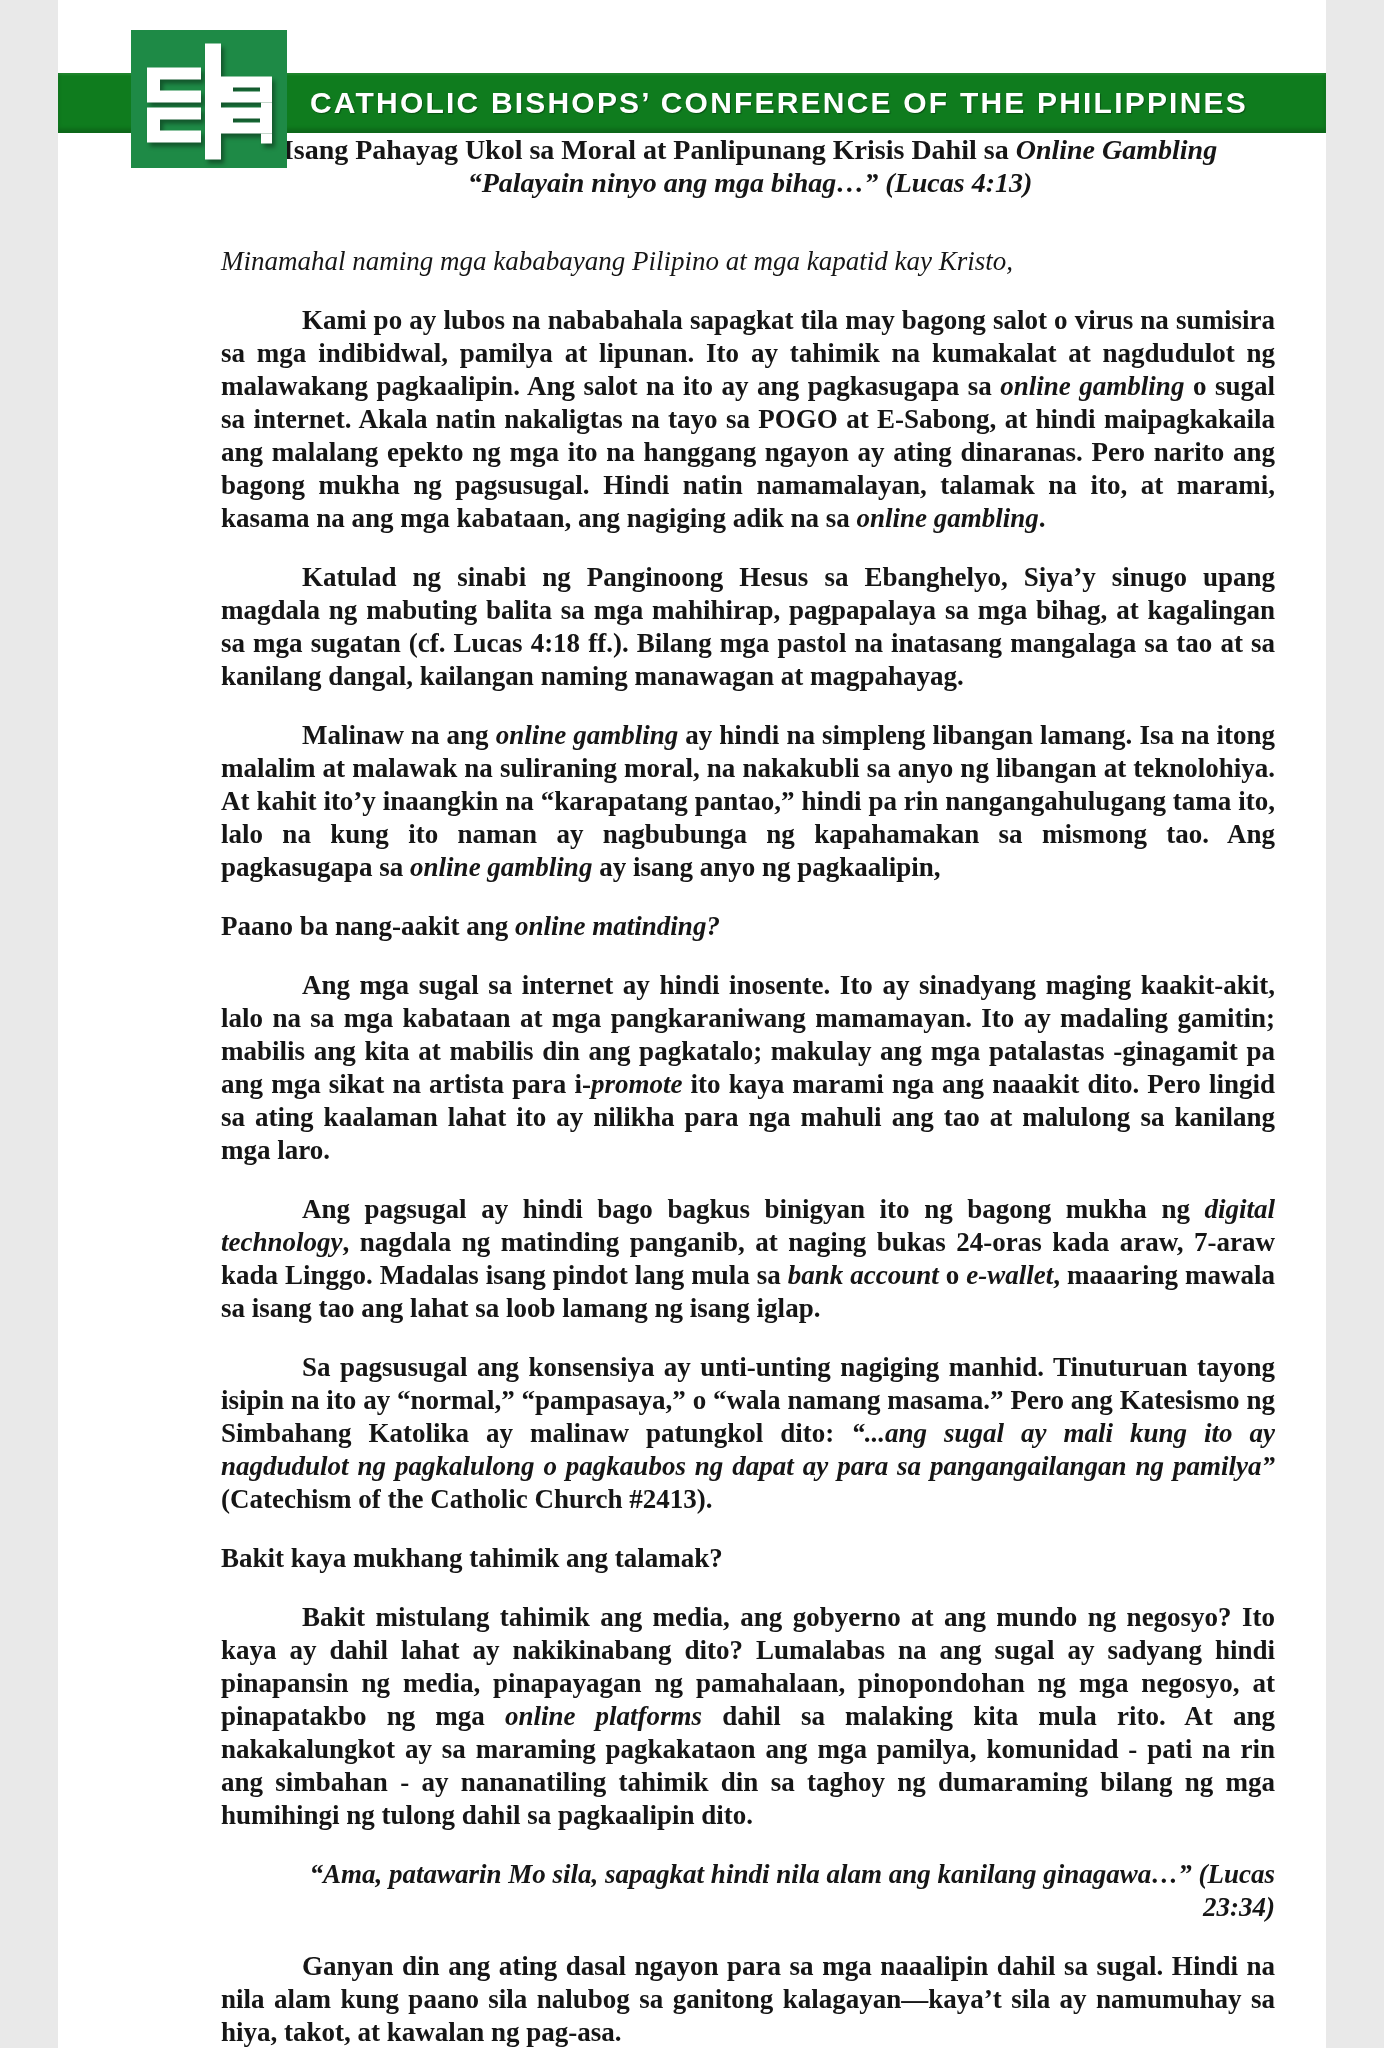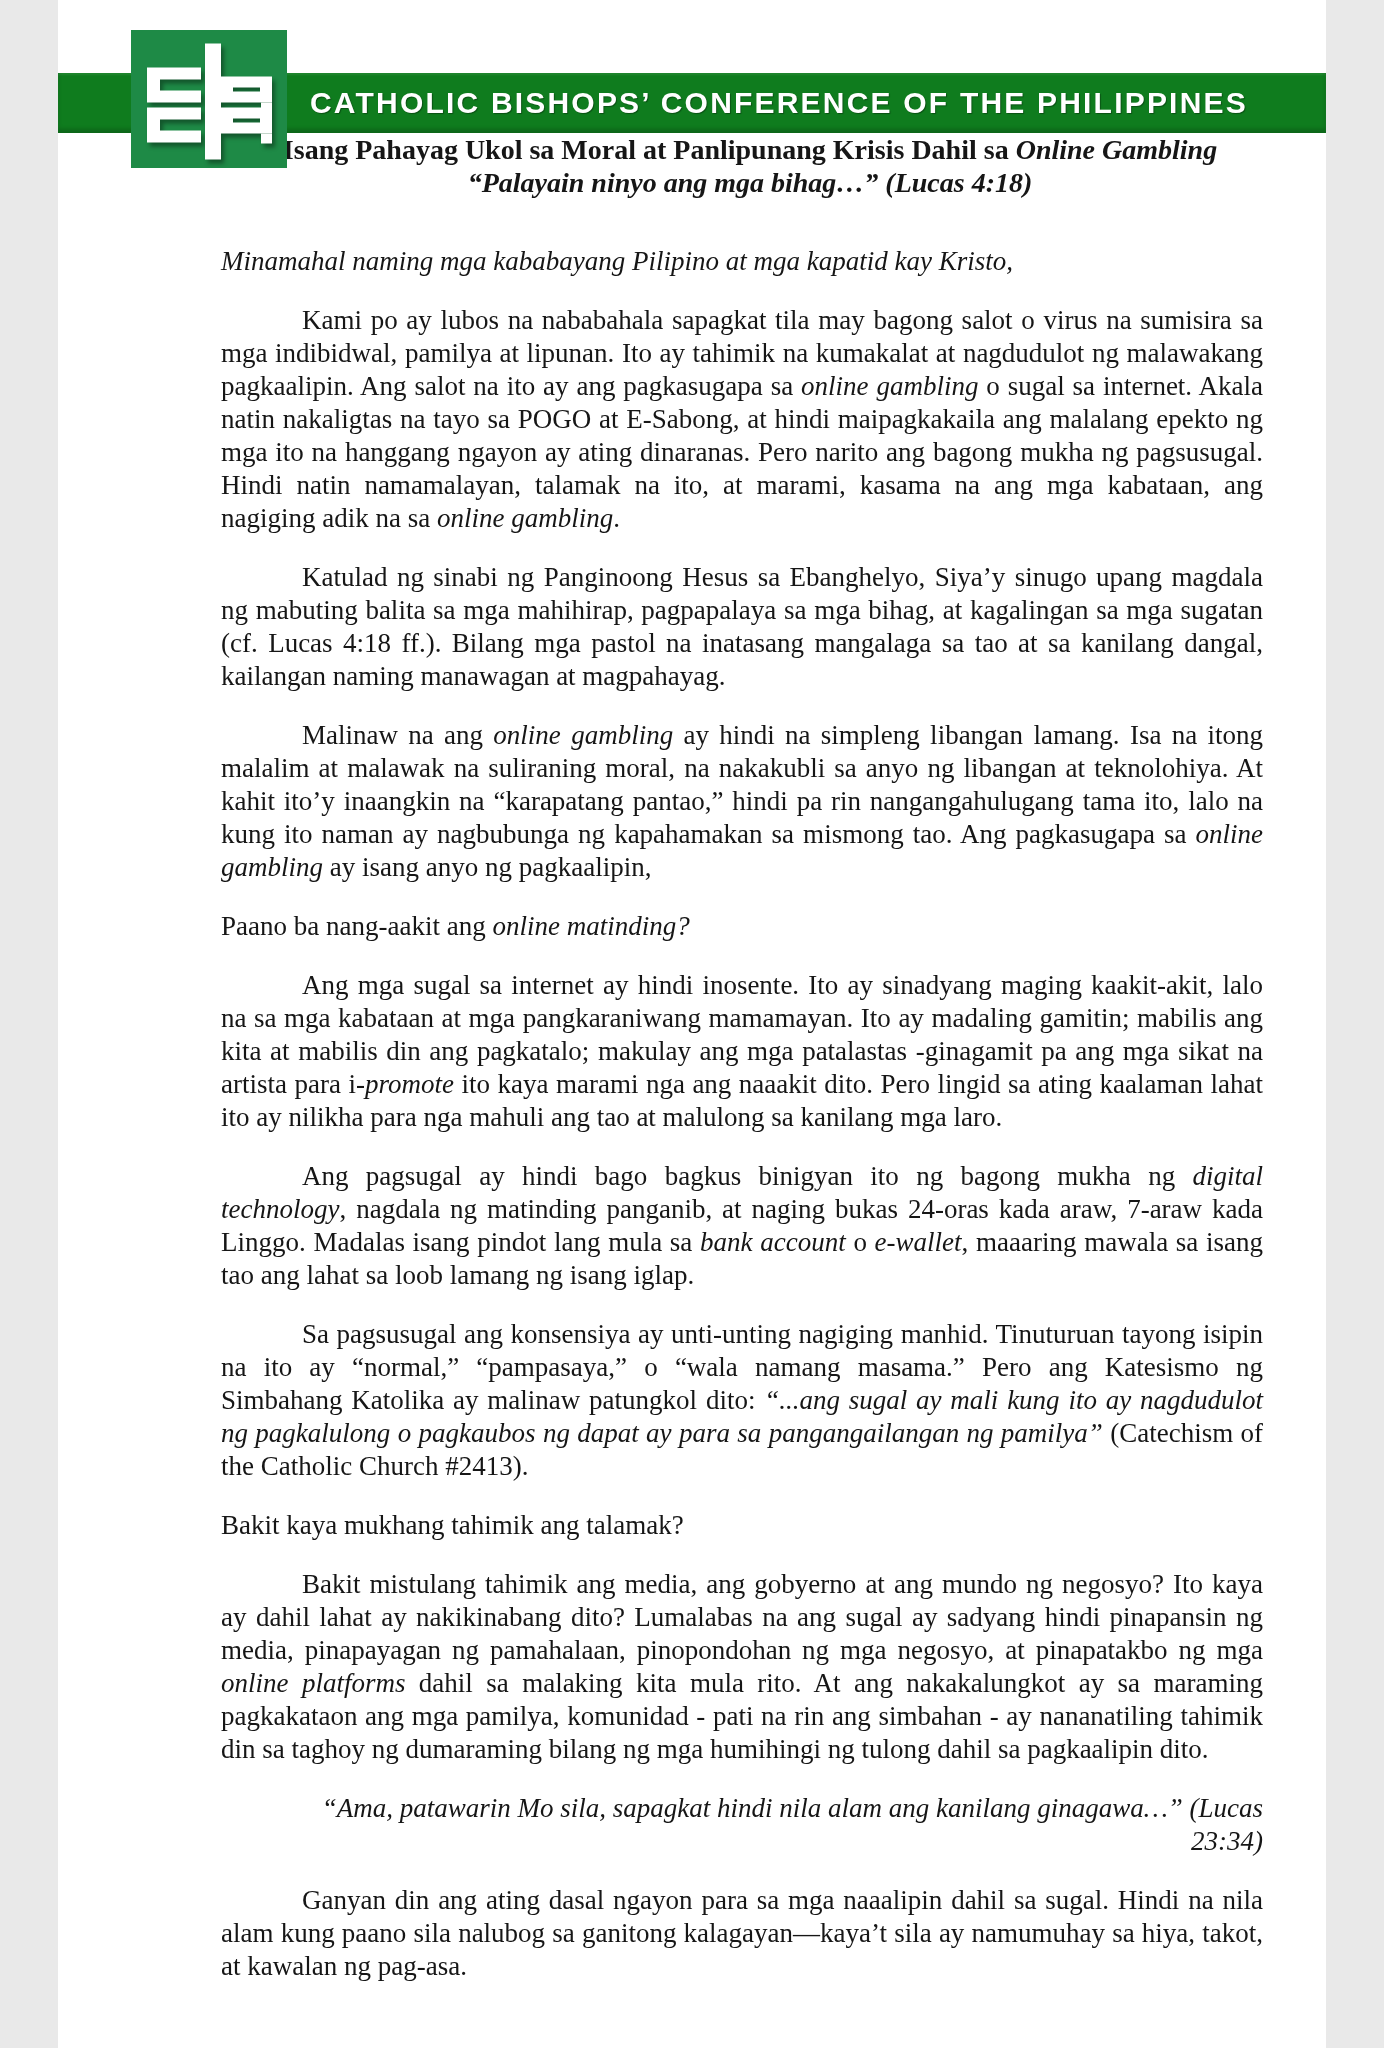--- a/index.html
+++ b/index.html
@@ -60,22 +60,23 @@
     font-weight: bold;
     font-size: 28px;
     line-height: 33px;
   }
   .salutation {
     margin: 46px 0 0 0;
     text-align: left;
     font-style: italic;
   }
   .block {
-    margin: 26px 16px 0 0;
+    margin: 26px 4px 0 0;
     text-align: justify;
+    font-weight: bold;
   }
   .block.paragraph { text-indent: 81px; }
   .block.quote     { text-indent: 81px; font-style: italic; text-align: right; }
   .block.heading   { text-indent: 0; text-align: left; }
   i { font-style: italic; }
 </style>
 </head>
 <body>
 
 <div class="page">
@@ -100,21 +101,21 @@
           <path fill-rule="evenodd" d="M90 76 H141 V102 H90 Z M102 87 H129 V91 H102 Z"></path>
           <rect x="130" y="102" width="11" height="10"></rect>
         </g>
       </svg>
     </div>
   </header>
 
   <main class="content">
     <div class="doc-title">
       <div><span>Isang Pahayag Ukol sa Moral at Panlipunang Krisis Dahil sa </span><i>Online Gambling</i></div>
-      <div><i>“Palayain ninyo ang mga bihag…” (Lucas 4:18)</i></div>
+      <div><i>“Palayain ninyo ang mga bihag…” (Lucas 4:13)</i></div>
     </div>
 
     <p class="salutation">Minamahal naming mga kababayang Pilipino at mga kapatid kay Kristo,</p>
 
     <section>
         <p class="block paragraph"><span>Kami po ay lubos na nababahala sapagkat tila may bagong salot o virus na sumisira sa mga indibidwal, pamilya at lipunan.  Ito ay tahimik na kumakalat at nagdudulot ng malawakang pagkaalipin.  Ang salot na ito ay ang pagkasugapa sa </span><i>online gambling</i><span> o sugal sa internet.   Akala natin nakaligtas na tayo sa POGO at E-Sabong, at hindi maipagkakaila ang malalang epekto ng mga ito na hanggang ngayon ay ating dinaranas.  Pero narito ang bagong mukha ng pagsusugal.  Hindi natin namamalayan, talamak na ito, at marami, kasama na ang mga kabataan, ang nagiging adik na sa </span><i>online gambling</i><span>.</span></p>
         <p class="block paragraph"><span>Katulad ng sinabi ng Panginoong Hesus sa Ebanghelyo, Siya’y sinugo upang magdala ng mabuting balita sa mga mahihirap, pagpapalaya sa mga bihag, at kagalingan sa mga sugatan  (cf. Lucas 4:18 ff.).  Bilang mga pastol na inatasang mangalaga sa tao at sa kanilang dangal, kailangan naming manawagan at magpahayag.</span></p>
         <p class="block paragraph"><span>Malinaw na ang </span><i>online gambling</i><span> ay hindi na simpleng libangan lamang. Isa na itong malalim at malawak na suliraning moral, na nakakubli sa anyo ng libangan at teknolohiya.  At kahit ito’y inaangkin na “karapatang pantao,” hindi pa rin nangangahulugang tama ito, lalo na kung ito naman ay nagbubunga ng kapahamakan sa mismong tao.   Ang pagkasugapa sa </span><i>online gambling</i><span> ay isang anyo ng pagkaalipin,</span></p>
         <p class="block heading"><span>Paano ba nang-aakit ang </span><i>online matinding?</i></p>
         <p class="block paragraph"><span>Ang mga sugal sa internet ay hindi inosente.  Ito ay sinadyang maging kaakit-akit, lalo na sa mga kabataan at mga pangkaraniwang mamamayan. Ito ay madaling gamitin; mabilis ang kita at mabilis din ang pagkatalo; makulay ang mga patalastas  -ginagamit pa ang mga sikat na artista para i-</span><i>promote</i><span> ito kaya marami nga ang naaakit dito.  Pero lingid sa ating kaalaman lahat ito ay nilikha para nga mahuli ang tao at malulong sa kanilang mga laro.</span></p>

